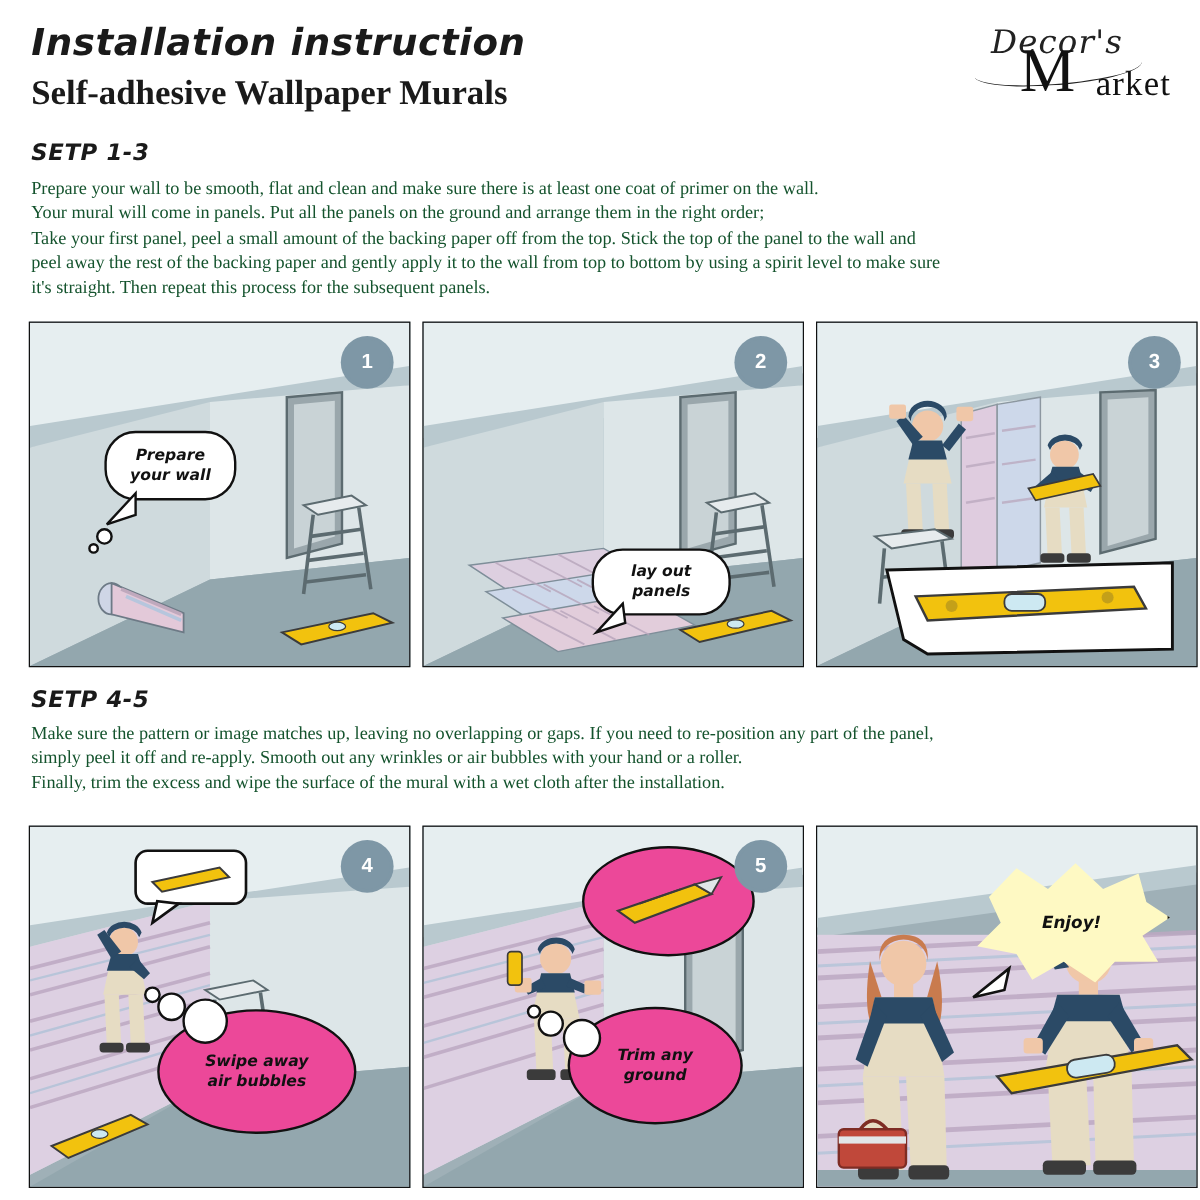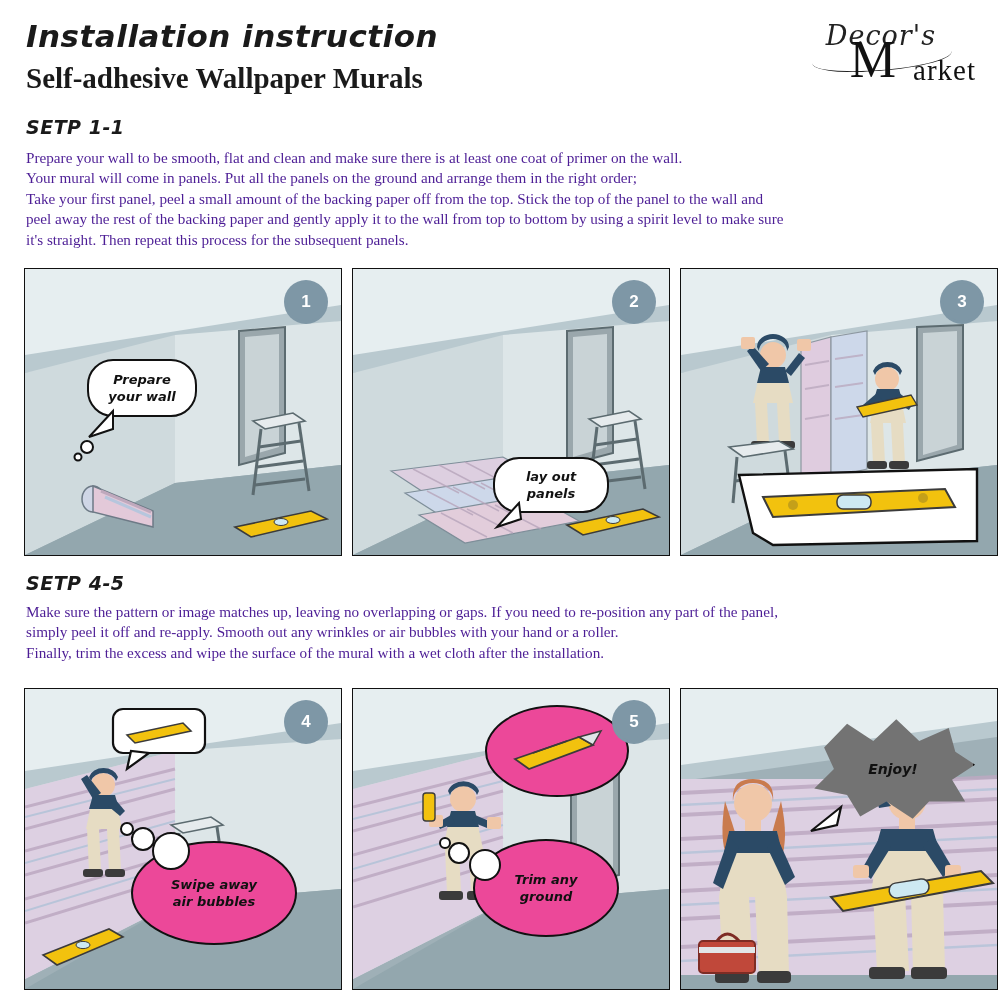--- a/index.html
+++ b/index.html
@@ -53,21 +53,21 @@
   
   .step-head{
     position:absolute;left:26px;
     font-family:"DejaVu Sans", sans-serif;
     font-style:italic;font-weight:bold;font-size:19px;
     letter-spacing:0.5px;
   }
   .para{
     position:absolute;left:26px;width:950px;
     font-family:"Liberation Serif", serif;
-    font-size:15.2px;line-height:20.4px;color:#4c1d95;
+    font-size:15.2px;line-height:20.4px;color:#14532d;
   }
   .para div{white-space:nowrap;}
 
   
   .row{position:absolute;left:24px;display:flex;gap:10px;}
   .panel{
     width:316px;height:286px;
     border:1.6px solid #111;
     position:relative;overflow:hidden;
     background:#9fb0b7;
@@ -99,21 +99,21 @@
 
   .cloud{
     position:absolute;background:#ec4899;border:2px solid #111;border-radius:50%;
     font-family:"DejaVu Sans", sans-serif;font-style:italic;font-weight:bold;
     font-size:13px;line-height:17px;text-align:center;color:#111;
     display:flex;align-items:center;justify-content:center;
     box-sizing:border-box;padding:10px;
   }
 
   .starburst{
-    position:absolute;background:#737373;border:2px solid #111;
+    position:absolute;background:#fef9c3;border:2px solid #111;
     font-family:"DejaVu Sans", sans-serif;font-style:italic;font-weight:bold;
     font-size:14px;color:#111;
     display:flex;align-items:center;justify-content:center;
     clip-path:polygon(8% 30%,22% 8%,38% 24%,52% 4%,66% 24%,84% 12%,88% 34%,
                       100% 46%,86% 60%,94% 80%,72% 80%,62% 96%,46% 80%,
                       30% 94%,22% 74%,2% 68%,14% 50%);
   }
 </style>
 </head>
 <body>
@@ -123,21 +123,21 @@
   <div class="title-main">Installation instruction</div>
   <div class="title-sub">Self-adhesive  Wallpaper Murals</div>
 
   <div class="logo">
     <div class="swoosh"></div>
     <div class="decors">Decor's</div>
     <div class="bigM">M</div>
     <div class="arket">arket</div>
   </div>
 
-  <div class="step-head" style="top:116px">SETP 1-1</div>
+  <div class="step-head" style="top:116px">SETP 1-3</div>
   <div class="para" style="top:148px">
     <div>Prepare your wall to be smooth, flat and clean and make sure there is at least one coat of primer on the wall.</div>
     <div>Your mural will come in panels. Put all the panels on the ground and arrange them in the right order;</div>
     <div>Take your first panel, peel a small amount of the backing paper off from the top. Stick the top of the panel to the wall and</div>
     <div>peel away the rest of the backing paper and gently apply it to the wall from top to bottom by using a spirit level to make sure</div>
     <div>it's straight. Then repeat this process for the subsequent panels.</div>
   </div>
 
   <div class="row" style="top:268px">
 

